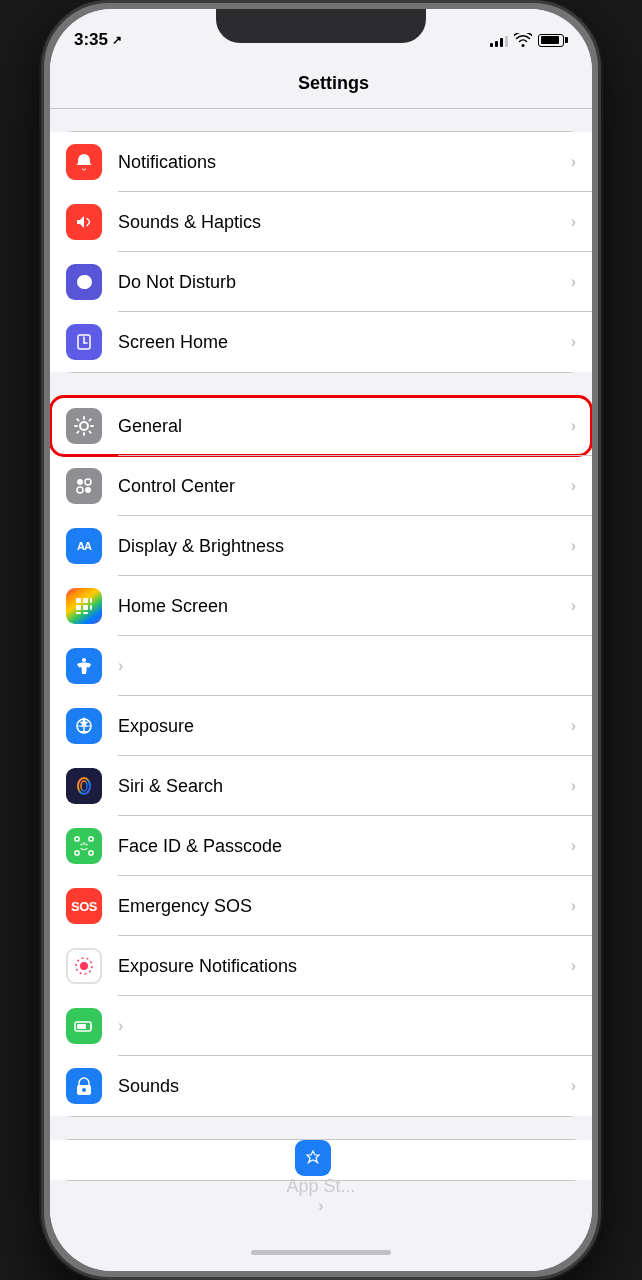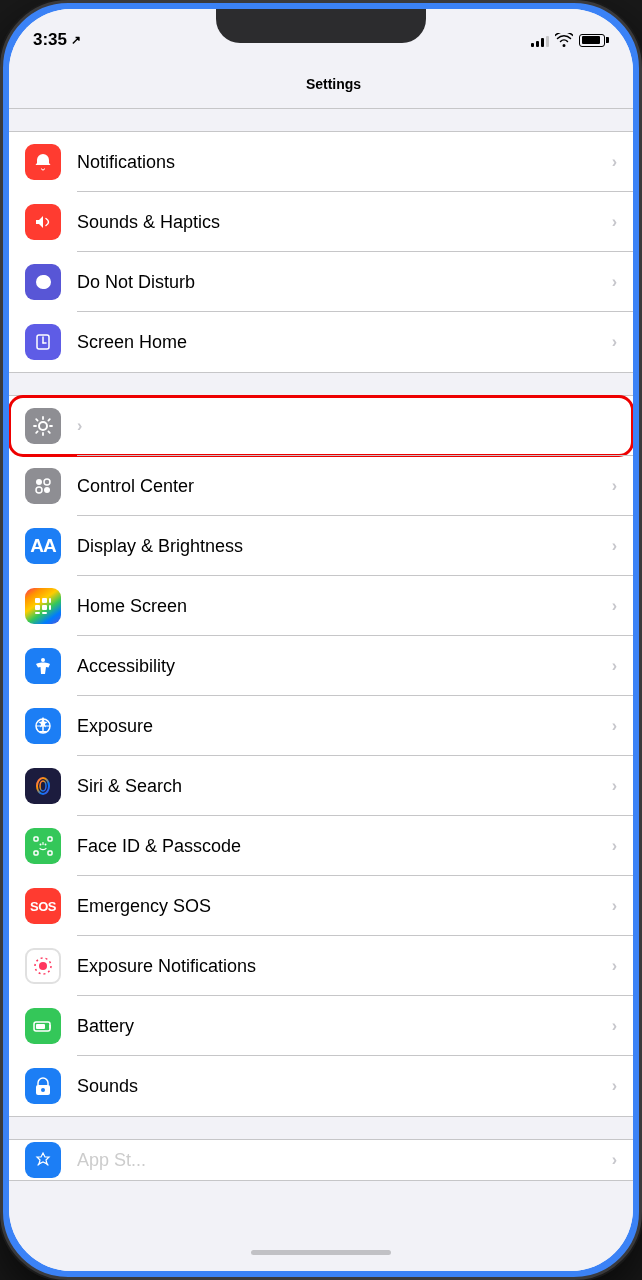--- a/index.html
+++ b/index.html
@@ -7,23 +7,23 @@
     body {
       background: #1a1a1a;
       display: flex;
       justify-content: center;
       align-items: center;
       min-height: 100vh;
       font-family: -apple-system, 'SF Pro Text', 'Helvetica Neue', sans-serif;
     }
 
     .phone-frame {
-      width: 642px;
+      width: 560px;
       height: 1280px;
-      background: #3b82f6;
+      background: #737373;
       border-radius: 68px;
       position: relative;
       border: 3px solid #3a3a3c;
       box-shadow: 0 0 0 2px #1a1a1a, 0 20px 60px rgba(0,0,0,0.8);
       overflow: hidden;
     }
 
     
     .phone-frame::before {
       content: '';
@@ -150,21 +150,21 @@
       height: 50px;
       background: #f2f2f7;
       display: flex;
       align-items: center;
       justify-content: center;
       border-bottom: 1px solid #c6c6c8;
       flex-shrink: 0;
     }
 
     .nav-title {
-      font-size: 14px;
+      font-size: 18px;
       font-weight: 700;
       color: #000;
       margin-left: 25px;
     }
 
     
     .content {
       flex: 1;
       overflow-y: auto;
       background: #f2f2f7;
@@ -175,20 +175,21 @@
 
     
     .settings-group {
       margin-top: 22px;
     }
 
     .settings-group-inner {
       background: #fff;
       border-top: 1px solid #c6c6c8;
       border-bottom: 1px solid #c6c6c8;
+      border-radius: 24px;
     }
 
     .settings-row {
       display: flex;
       align-items: center;
       padding: 0 16px;
       height: 60px;
       background: #fff;
       position: relative;
       cursor: pointer;
@@ -377,39 +378,40 @@
       <div class="settings-group">
         <div class="settings-group-inner">
 
           <div class="settings-row highlighted">
             <div class="row-icon icon-gray">
               <svg width="22" height="22" viewBox="0 0 22 22" fill="white">
                 <circle cx="11" cy="11" r="4" fill="none" stroke="white" stroke-width="2"></circle>
                 <path d="M11 2v2M11 18v2M2 11h2M18 11h2M4.2 4.2l1.4 1.4M16.4 16.4l1.4 1.4M4.2 17.8l1.4-1.4M16.4 5.6l1.4-1.4" stroke="white" stroke-width="1.8" stroke-linecap="round"></path>
               </svg>
             </div>
+            <span class="row-label">General</span>
             <span class="row-chevron">›</span>
           </div>
 
           <div class="settings-row">
             <div class="row-icon icon-gray">
               <svg width="20" height="20" viewBox="0 0 20 20" fill="white">
                 <circle cx="6" cy="6" r="3" fill="white"></circle>
                 <circle cx="14" cy="6" r="3" fill="none" stroke="white" stroke-width="1.5"></circle>
                 <circle cx="6" cy="14" r="3" fill="none" stroke="white" stroke-width="1.5"></circle>
                 <circle cx="14" cy="14" r="3" fill="white"></circle>
               </svg>
             </div>
             <span class="row-label">Control Center</span>
             <span class="row-chevron">›</span>
           </div>
 
           <div class="settings-row">
             <div class="row-icon icon-blue-aa">
-              <span style="font-size:19px;font-weight:800;color:white;letter-spacing:-1px;">AA</span>
+              <span style="font-size:11px;font-weight:800;color:white;letter-spacing:-1px;">AA</span>
             </div>
             <span class="row-label">Display &amp; Brightness</span>
             <span class="row-chevron">›</span>
           </div>
 
           <div class="settings-row home-screen-row">
             <div class="row-icon" style="background: linear-gradient(145deg, #fc3158, #ff9500, #ffcc00, #34c759, #007aff, #5856d6);">
               <svg width="20" height="20" viewBox="0 0 20 20" fill="white">
                 <rect x="2" y="2" width="5" height="5" rx="1" fill="white"></rect>
                 <rect x="9" y="2" width="5" height="5" rx="1" fill="white"></rect>
@@ -426,21 +428,20 @@
           </div>
 
           <div class="settings-row">
             <div class="row-icon icon-blue-access">
               <svg width="22" height="22" viewBox="0 0 22 22" fill="white">
                 <circle cx="11" cy="5" r="2" fill="white"></circle>
                 <path d="M11 8c-4 0-7 1-7 1l1.5 4 2-.5-.5 5h4l-.5-5 2 .5 1.5-4s-3-1-7-1z" fill="none" stroke="white" stroke-width="0"></path>
                 <path d="M4 9s2.5-1.5 7-1.5S18 9 18 9l-1.5 3.5-2.5-.5L13 19H9l-.5-7-2.5.5L4 9z" fill="white"></path>
               </svg>
             </div>
-            <span class="row-label">Accessibility</span>
             <span class="row-chevron">›</span>
           </div>
 
           <div class="settings-row">
             <div class="row-icon icon-blue-wall">
               <svg width="22" height="22" viewBox="0 0 22 22" fill="white">
                 <path d="M11 3l1.2 3.7h3.8l-3.1 2.2 1.2 3.7L11 10.4l-3.1 2.2 1.2-3.7L6 6.7h3.8z" fill="white"></path>
                 <path d="M11 3l1 3.5M11 3l-1 3.5M11 10.5v5M8 16.5h6" stroke="white" stroke-width="1" fill="none" stroke-linecap="round"></path>
                 <circle cx="11" cy="11" r="7" fill="none" stroke="white" stroke-width="1.5"></circle>
                 <path d="M11 4v14M4 11h14" stroke="white" stroke-width="1" fill="none"></path>
@@ -507,42 +508,41 @@
           </div>
 
           <div class="settings-row">
             <div class="row-icon icon-green-battery">
               <svg width="22" height="22" viewBox="0 0 22 22" fill="none">
                 <rect x="2" y="7" width="16" height="9" rx="2" stroke="white" stroke-width="1.5"></rect>
                 <path d="M18 10.5v2.5" stroke="white" stroke-width="1.5" stroke-linecap="round"></path>
                 <rect x="4" y="9" width="9" height="5" rx="1" fill="white"></rect>
               </svg>
             </div>
-            <span class="row-label">Battery</span>
             <span class="row-chevron">›</span>
           </div>
 
           <div class="settings-row">
             <div class="row-icon icon-blue-privacy">
               <svg width="22" height="22" viewBox="0 0 22 22" fill="white">
                 <path d="M6 10V8a5 5 0 0110 0v2" stroke="white" stroke-width="1.5" fill="none" stroke-linecap="round"></path>
                 <rect x="4" y="10" width="14" height="10" rx="2" fill="white"></rect>
                 <circle cx="11" cy="15" r="2" fill="#1c7ef5"></circle>
               </svg>
             </div>
             <span class="row-label">Sounds</span>
             <span class="row-chevron">›</span>
           </div>
 
         </div>
       </div>
 
       <div class="settings-group" style="margin-top:22px;">
         <div class="settings-group-inner">
-          <div class="settings-row" style="height:40px;">
+          <div class="settings-row" style="height:40px;flex-direction:column;">
             <div class="row-icon" style="background:#1c7ef5;">
               <svg width="20" height="20" viewBox="0 0 20 20" fill="none">
                 <path d="M10 3l2 4h4l-3 3 1 4-4-2-4 2 1-4-3-3h4z" fill="none" stroke="white" stroke-width="1.2"></path>
                 <path d="M5 15l2-2M15 15l-2-2" stroke="white" stroke-width="1.2" stroke-linecap="round"></path>
               </svg>
             </div>
             <span class="row-label" style="color:#ccc;">App St...</span>
             <span class="row-chevron">›</span>
           </div>
         </div>

